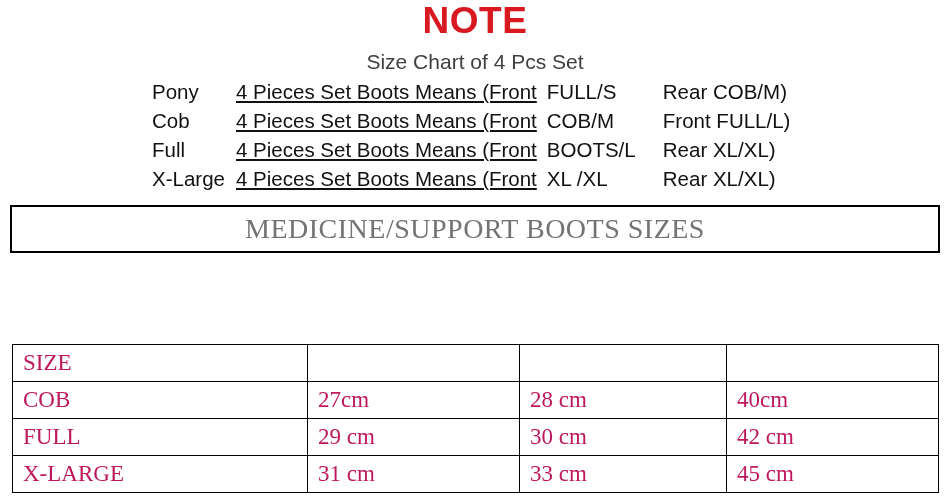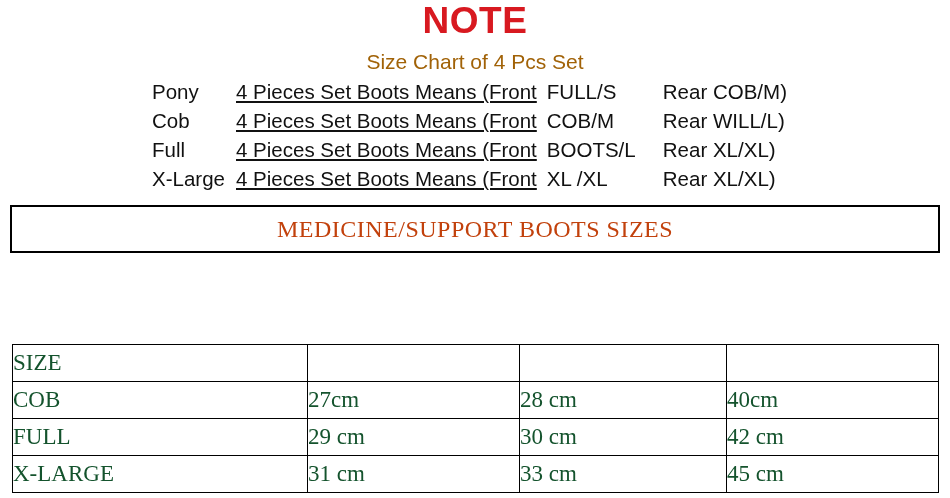--- a/index.html
+++ b/index.html
@@ -40,21 +40,21 @@
     margin-top: 2px;
     white-space: nowrap;
   }
 
   
   .sizechart-title {
     text-align: center;
     font-size: 21px;
     line-height: 27px;
     margin-top: 7px;
-    color: #a16207;
+    color: #404040;
   }
   .sizechart-rows {
     width: 646px;
     margin: 2px auto 7px auto;
     font-size: 20.5px;
     line-height: 29px;
     color: #111;
   }
   .sc-row {
     display: flex;
@@ -83,44 +83,44 @@
   .banner {
     margin: 12px 10px 0 10px;
     border: 2px solid #000;
     height: 44px;
     display: flex;
     align-items: center;
     justify-content: center;
   }
   .banner-text {
     font-family: "Liberation Serif", serif;
-    font-size: 24px;
+    font-size: 28px;
     letter-spacing: 0.5px;
-    color: #c2410c;
+    color: #737373;
   }
 
   
   .table-wrap {
     position: absolute;
     left: 12px;
     top: 343px;
     width: 926px;
   }
   table.sizes {
     border-collapse: collapse;
     width: 100%;
     table-layout: fixed;
     font-family: "Liberation Serif", serif;
   }
   table.sizes td {
     border: 1.5px solid #000;
     height: 36px;
-    padding: 0 0 0 0;
+    padding: 0 0 0 10px;
     font-size: 23px;
-    color: #14532d;
+    color: #be185d;
     vertical-align: middle;
   }
   table.sizes col.c1 { width: 295px; }
   table.sizes col.c2 { width: 212px; }
   table.sizes col.c3 { width: 207px; }
   table.sizes col.c4 { width: 212px; }
 </style>
 </head>
 <body>
 
@@ -136,21 +136,21 @@
       <span class="sc-label">Pony</span>
       <span class="sc-means">4 Pieces Set Boots Means (Front</span>
       <span class="sc-front">FULL/S</span>
       <span class="sc-rear">Rear COB/M)</span>
     </div>
 
     <div class="sc-row">
       <span class="sc-label">Cob</span>
       <span class="sc-means">4 Pieces Set Boots Means (Front</span>
       <span class="sc-front">COB/M</span>
-      <span class="sc-rear">Rear WILL/L)</span>
+      <span class="sc-rear">Front FULL/L)</span>
     </div>
 
     <div class="sc-row">
       <span class="sc-label">Full</span>
       <span class="sc-means">4 Pieces Set Boots Means (Front</span>
       <span class="sc-front">BOOTS/L</span>
       <span class="sc-rear">Rear XL/XL)</span>
     </div>
 
     <div class="sc-row">

